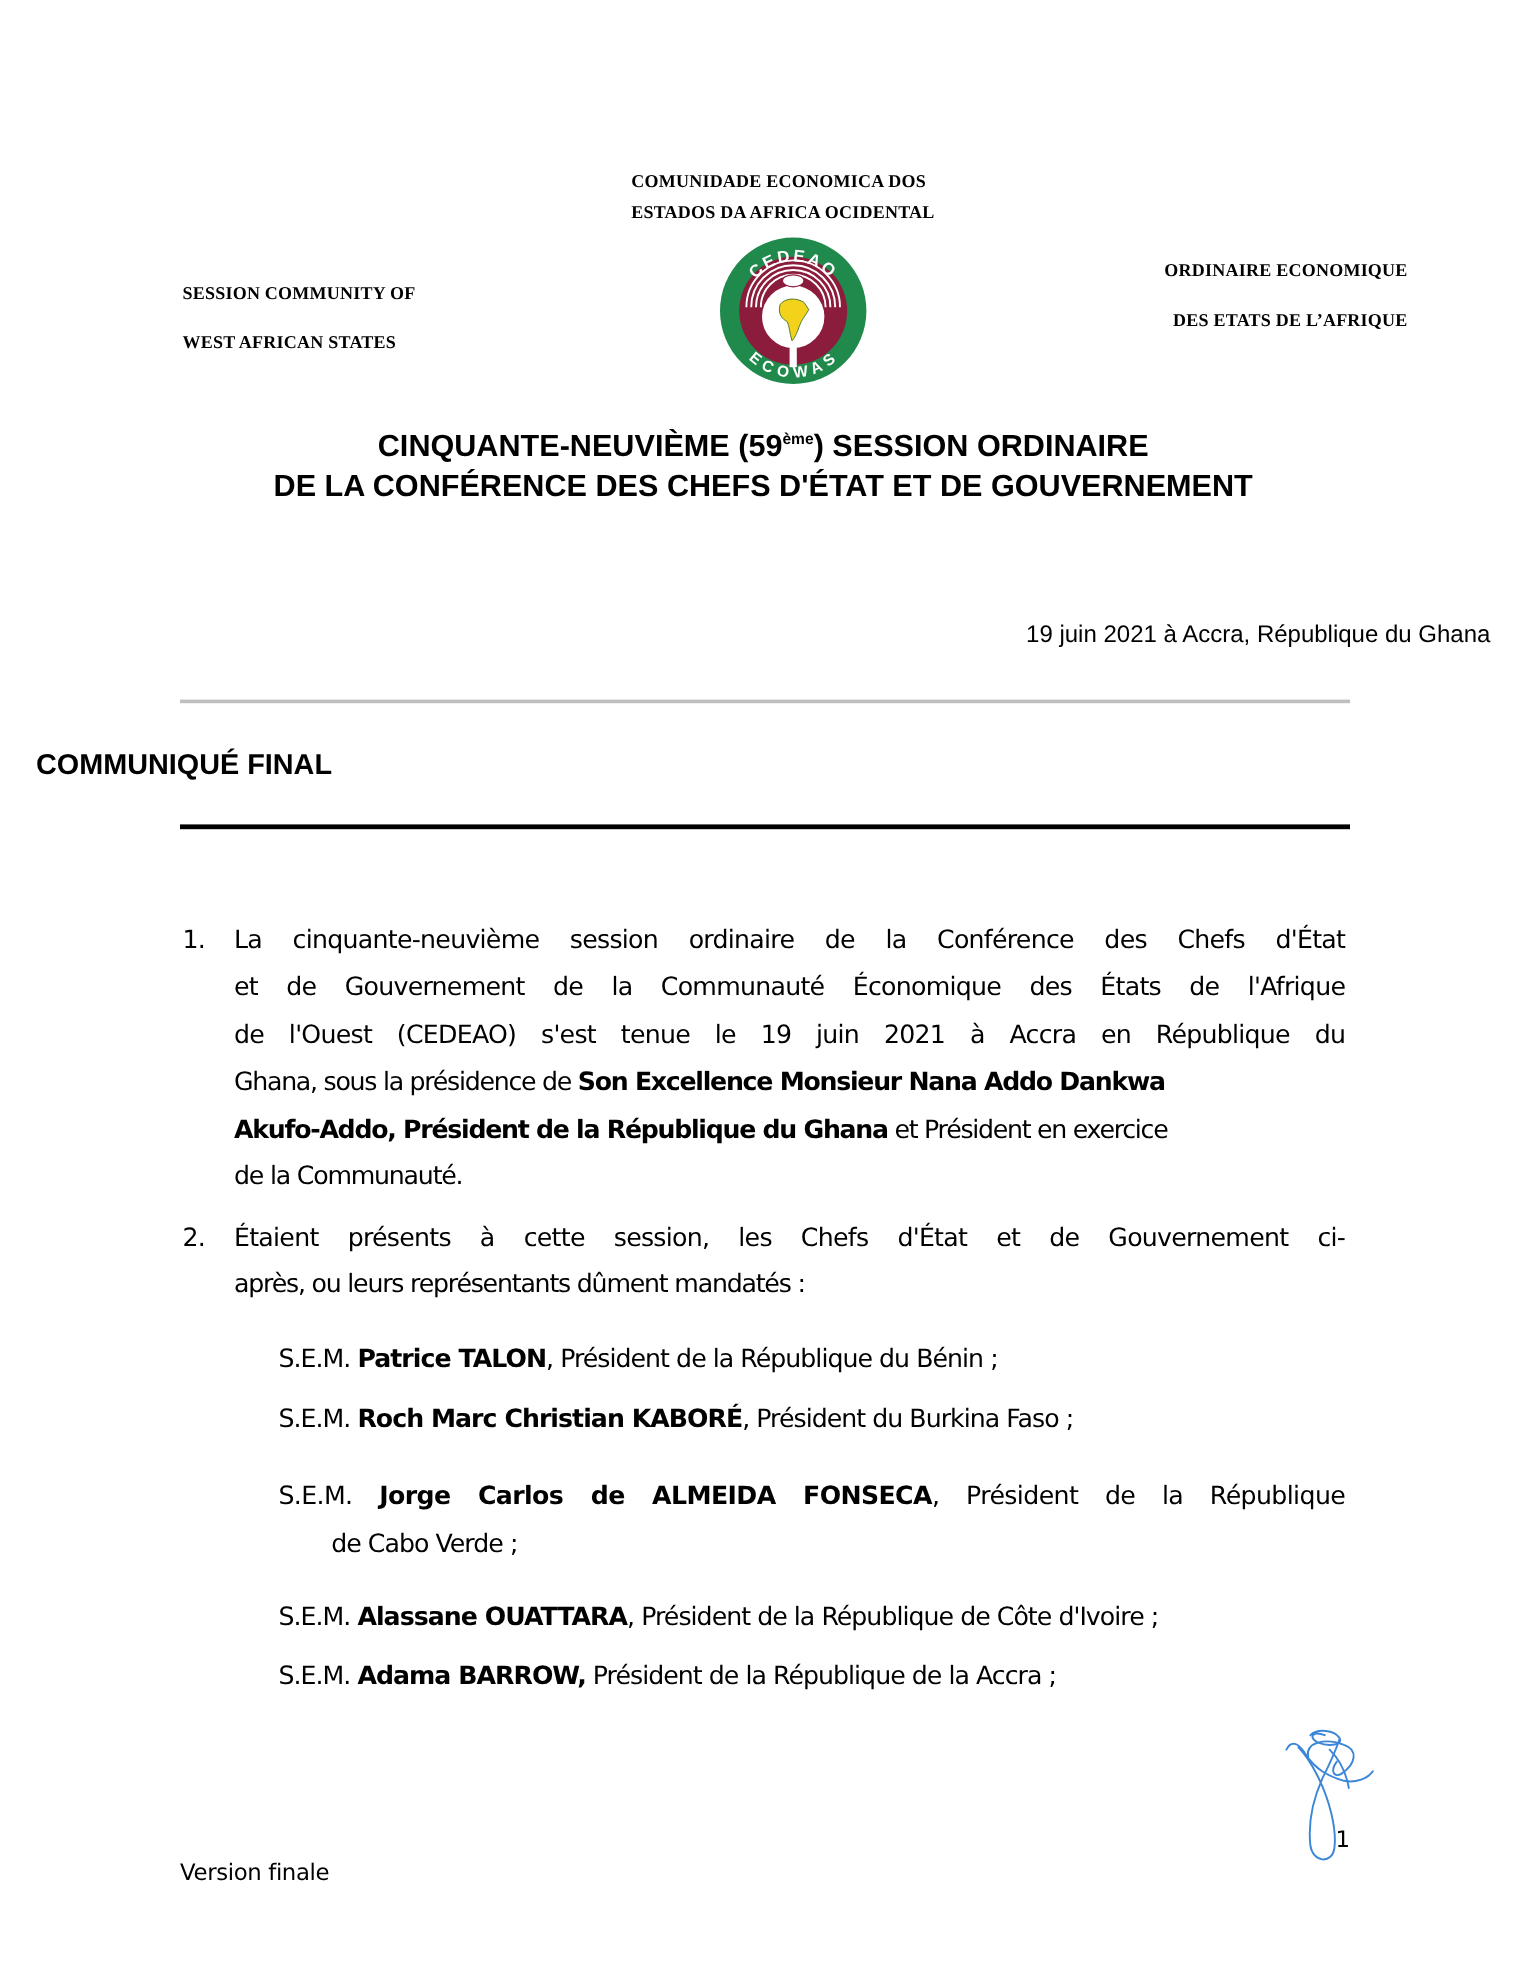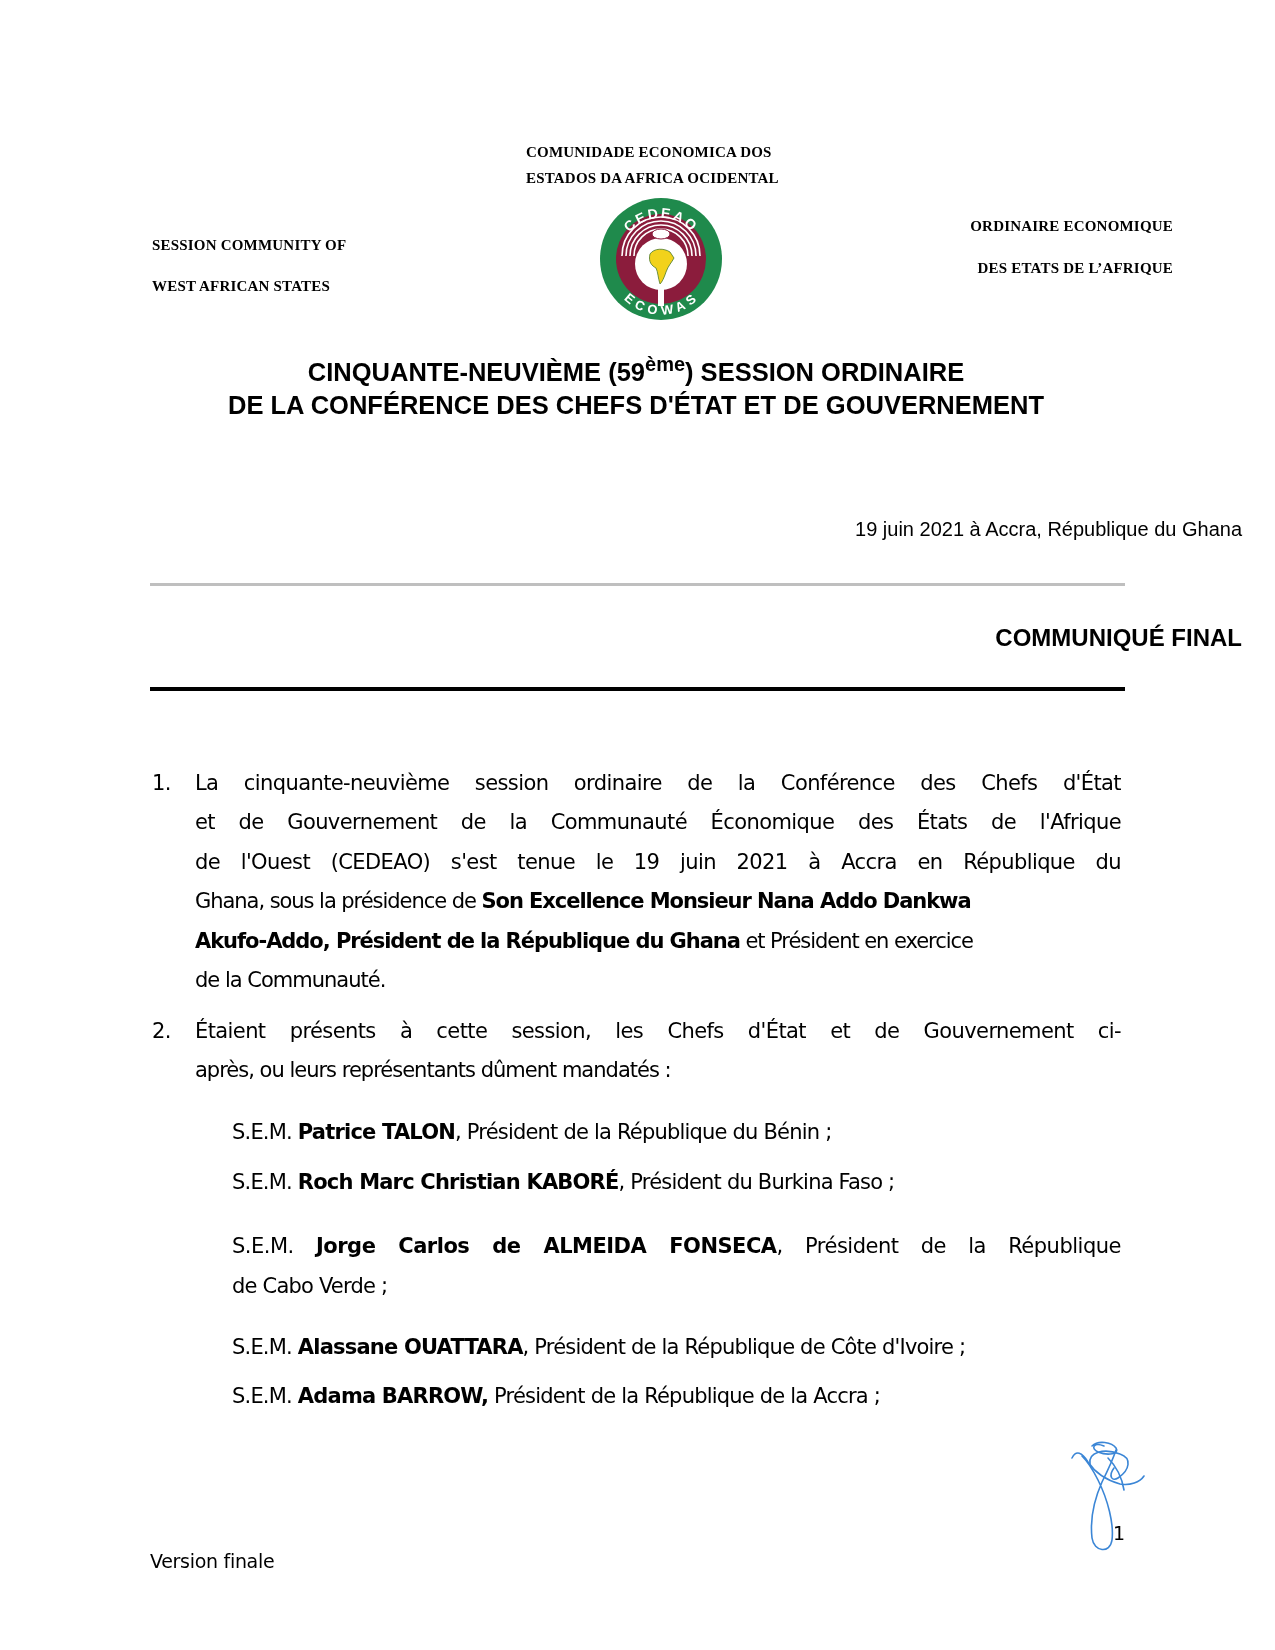--- a/index.html
+++ b/index.html
@@ -1,22 +1,22 @@
 <!DOCTYPE html>
 <html><head>
 <meta charset="utf-8">
 <style>
   html, body { margin: 0; padding: 0; background: #ffffff; }
   body { width: 1275px; height: 1650px; position: relative; overflow: hidden; color: #000; }
   .abs { position: absolute; white-space: nowrap; }
   .hdr { font-family: Liberation Serif, serif; font-weight: bold; font-size: 15px; letter-spacing: 0.2px; }
   .title { font-family: "Liberation Sans", sans-serif; font-weight: bold; font-size: 25.5px; left: 0; width: 1212px; text-align: center; }
-  .title sup { font-size: 20px; vertical-align: 0; position: relative; top: -10px; font-weight: bold; }
+  .title sup { font-size: 13px; vertical-align: 0; position: relative; top: -10px; font-weight: bold; }
   .date { font-family: "Liberation Sans", sans-serif; font-size: 20px; left: 0; width: 1212px; text-align: right; }
-  .subtitle { font-family: "Liberation Sans", sans-serif; font-weight: bold; font-size: 24px; left: 0; width: 1212px; text-align: right; }
+  .subtitle { font-family: "Liberation Sans", sans-serif; font-weight: bold; font-size: 24px; left: 0; width: 1212px; text-align: left; }
   .rule-gray { position: absolute; left: 150px; width: 975px; top: 583px; height: 3px; background: #bfbfbf; }
   .rule-black { position: absolute; left: 150px; width: 975px; top: 687px; height: 4px; background: #000; }
   .body { font-family: "DejaVu Sans", sans-serif; font-size: 21px; letter-spacing: -0.6px; }
   .num { left: 152px; }
   .line { left: 195px; width: 926px; }
   .justify { text-align: justify; text-align-last: justify; white-space: normal; }
   .entry { left: 232px; width: 889px; }
   b { font-weight: bold; }
   .footer { font-family: "DejaVu Sans", sans-serif; font-size: 19px; left: 150px; letter-spacing: -0.3px; }
   .pageno { font-family: "DejaVu Sans", sans-serif; font-size: 19px; }
@@ -86,21 +86,21 @@
   <div class="abs body line justify" style="top:1019px;">Étaient présents à cette session, les Chefs d'État et de Gouvernement ci-</div>
   <div class="abs body line" style="top:1058px; letter-spacing:-1px;">après, ou leurs représentants dûment mandatés :</div>
 </div>
 
 <div>
   <div class="abs body entry" style="top:1120px; letter-spacing:-0.8px;"><span>S.E.M. </span><b>Patrice TALON</b><span>, Président de la République du Bénin ;</span></div>
 
   <div class="abs body entry" style="top:1170px; letter-spacing:-0.8px;"><span>S.E.M. </span><b>Roch Marc Christian KABORÉ</b><span>, Président du Burkina Faso ;</span></div>
 
   <div class="abs body entry justify" style="top:1234px; letter-spacing:-0.5px;"><span>S.E.M. </span><b>Jorge Carlos de ALMEIDA FONSECA</b><span>, Président de la République</span></div>
-  <div class="abs body entry" style="top:1274px; letter-spacing:-0.8px;">de Cabo Verde ;</div>
+  <div class="abs body entry" style="top:1274px; letter-spacing:-0.8px;margin-left:44px;">de Cabo Verde ;</div>
 
   <div class="abs body entry" style="top:1335px; letter-spacing:-0.8px;"><span>S.E.M. </span><b>Alassane OUATTARA</b><span>, Président de la République de Côte d'Ivoire ;</span></div>
 
   <div class="abs body entry" style="top:1384px; letter-spacing:-0.8px;"><span>S.E.M. </span><b>Adama BARROW,</b><span> Président de la République de la Accra ;</span></div>
 </div>
 
 <div class="abs" style="left:1068px; top:1440px; width:84px; height:124px;">
   <svg width="84" height="124" viewBox="0 0 84 124">
     <g fill="none" stroke="#3b86d6" stroke-width="1.6" stroke-linecap="round">
       <path d="M 4 18 C 8 10, 14 12, 20 22 C 28 34, 38 40, 52 44 C 62 46, 72 42, 76 36"></path>

